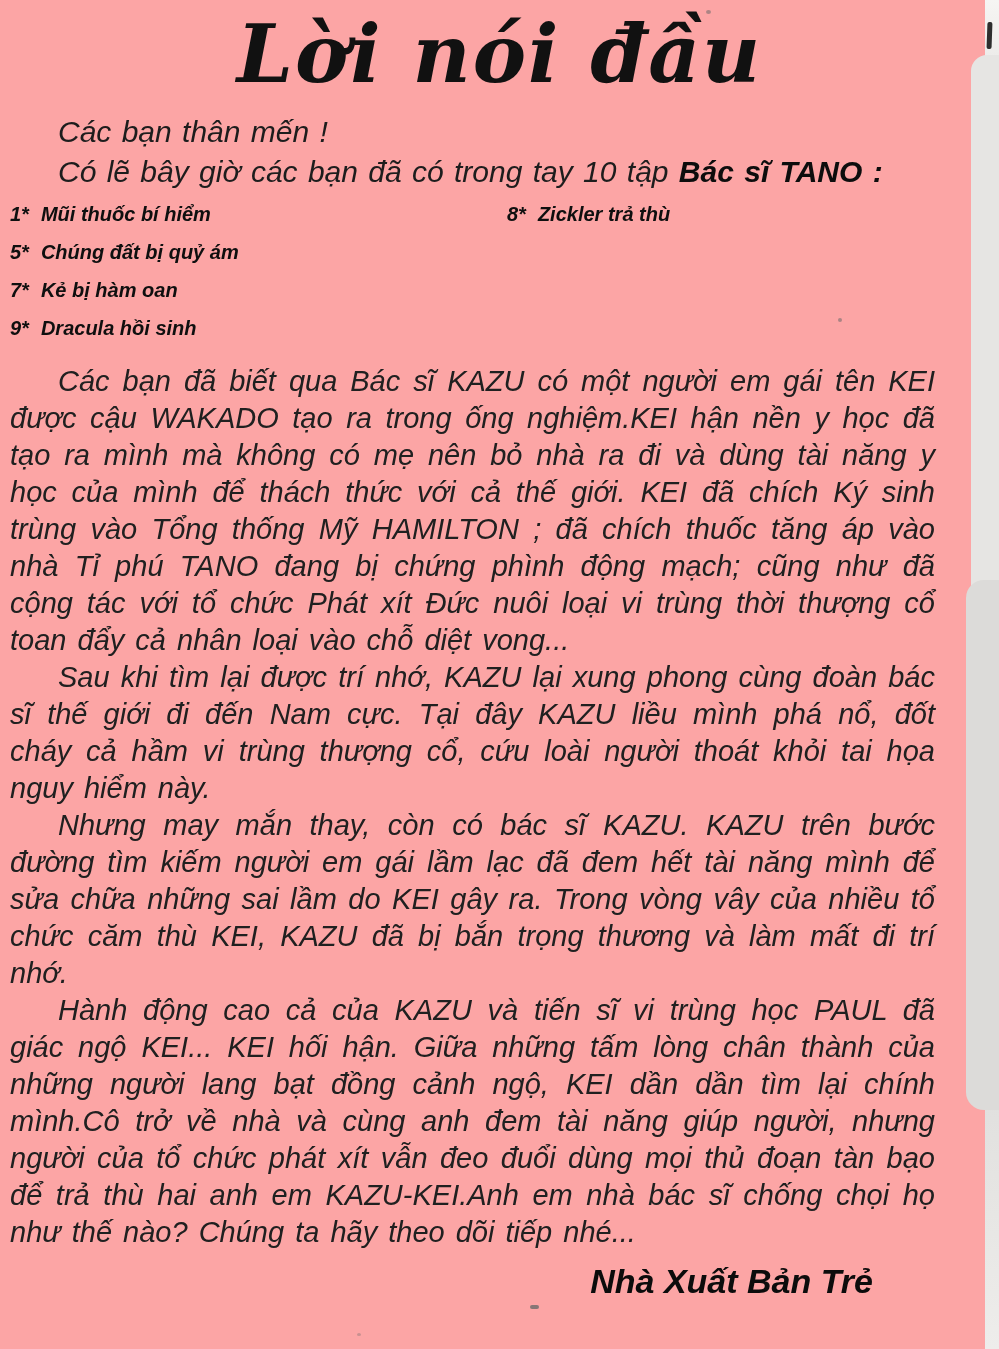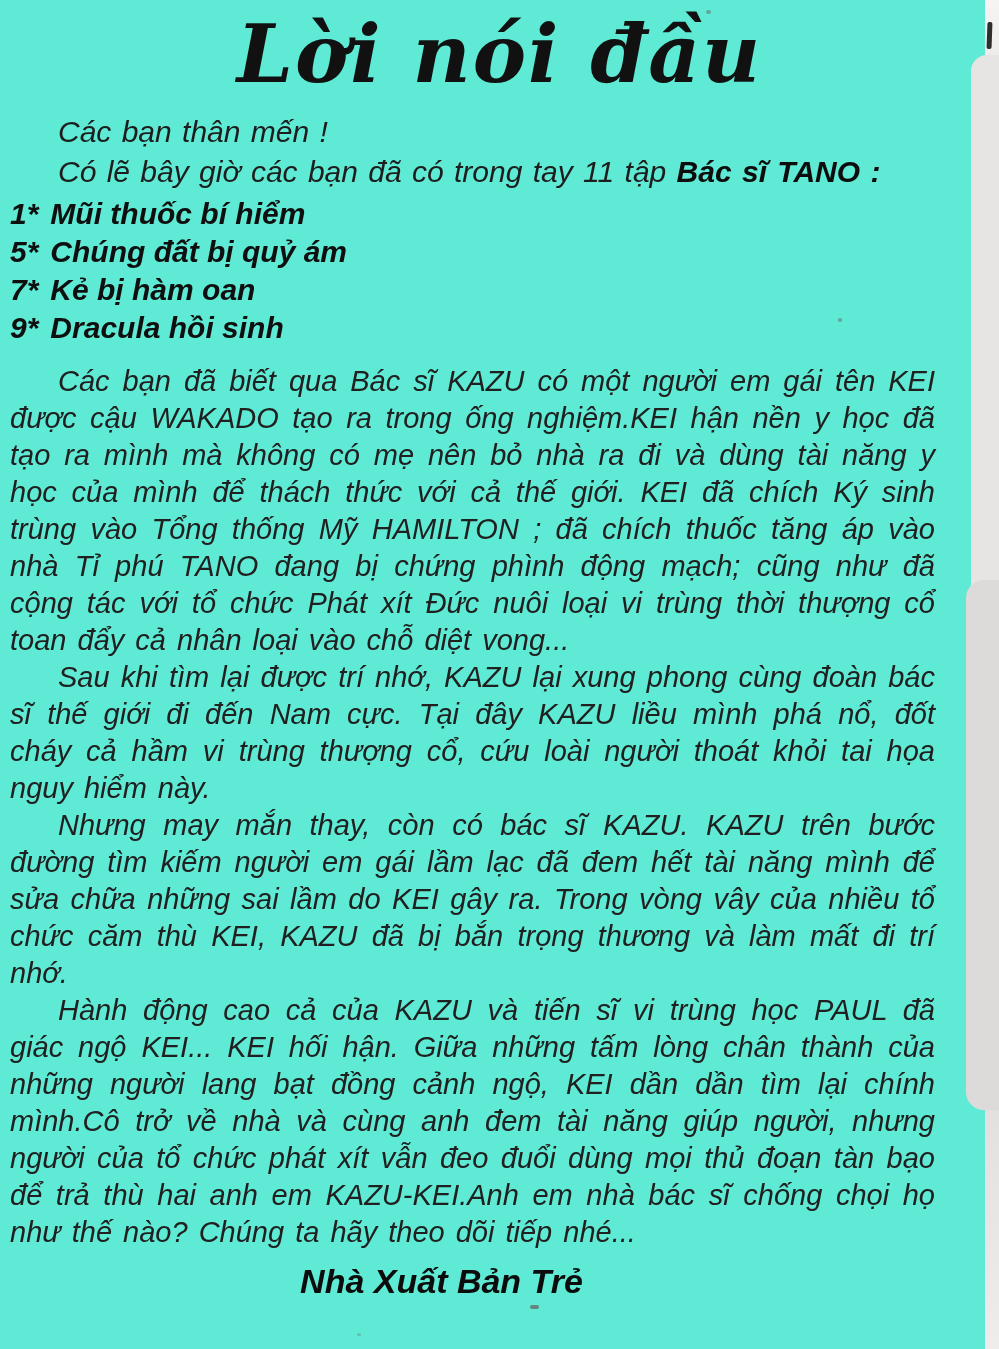--- a/index.html
+++ b/index.html
@@ -5,21 +5,21 @@
   html, body { margin: 0; padding: 0; }
   body {
     width: 999px; height: 1349px;
     font-family: "Liberation Sans", sans-serif;
     background: #ffffff;
     overflow: hidden;
   }
   .page {
     position: relative;
     width: 999px; height: 1349px;
-    background: #5eead4;
+    background: #fca5a5;
     color: #1c1c1c;
     overflow: hidden;
   }
   
   .scan-strip {
     position: absolute; top: 0; right: 0; width: 14px; height: 100%;
     background: linear-gradient(180deg, #f6f5f3 0%, #e9e8e6 6%, #e4e3e1 30%,
       #dddcda 55%, #e0dfdd 80%, #eeedeb 100%);
   }
   .band-light {
@@ -58,37 +58,37 @@
   }
   .greeting { margin-top: 12px; }
   .intro strong { font-weight: 700; color: #0d0d0d; }
 
   .volumes { display: flex; margin-top: 3px; }
   .vol-col { width: 497px; }
   .vol-col.right { flex: 1; }
   .vol-item {
     height: 38px; line-height: 38px;
     font-style: italic; font-weight: 700;
-    font-size: 30px; color: #0f0f0f;
+    font-size: 20px; color: #0f0f0f;
     white-space: nowrap;
   }
   .vol-num { display: inline-block; margin-right: 12px; }
 
   .body { margin-top: 16px; }
   .body p {
     margin: 0; text-align: justify;
     font-style: italic;
     font-size: 29px; line-height: 37px;
     text-indent: 48px;
     color: #202020;
     word-spacing: 3px;
   }
   .signature {
     margin: 10px 62px 0 0;
-    text-align: center;
+    text-align: right;
     font-style: italic; font-weight: 700;
     font-size: 34px; line-height: 40px;
     color: #0c0c0c;
   }
 </style>
 </head>
 <body>
 
 <div class="page">
 
@@ -100,30 +100,31 @@
   <div class="speck s2"></div>
   <div class="speck s3"></div>
   <div class="speck s4"></div>
 
   <h1 class="title">Lời nói đầu</h1>
 
   <div class="content">
 
     <p class="line greeting">Các bạn thân mến !</p>
 
-    <p class="line intro"><span>Có lẽ bây giờ các bạn đã có trong tay 11 tập </span><strong>Bác sĩ TANO :</strong></p>
+    <p class="line intro"><span>Có lẽ bây giờ các bạn đã có trong tay 10 tập </span><strong>Bác sĩ TANO :</strong></p>
 
     <div class="volumes">
       <div class="vol-col left">
         <div class="vol-item"><span class="vol-num">1*</span><span>Mũi thuốc bí hiểm</span></div>
         <div class="vol-item"><span class="vol-num">5*</span><span>Chúng đất bị quỷ ám</span></div>
         <div class="vol-item"><span class="vol-num">7*</span><span>Kẻ bị hàm oan</span></div>
         <div class="vol-item"><span class="vol-num">9*</span><span>Dracula hồi sinh</span></div>
       </div>
       <div class="vol-col right">
+        <div class="vol-item"><span class="vol-num">8*</span><span>Zickler trả thù</span></div>
       </div>
     </div>
 
     <div class="body">
       <p>Các bạn đã biết qua Bác sĩ KAZU có một người em gái tên KEI được cậu WAKADO tạo ra trong ống nghiệm.KEI hận nền y học đã tạo ra mình mà không có mẹ nên bỏ nhà ra đi và dùng tài năng y học của mình để thách thức với cả thế giới. KEI đã chích Ký sinh trùng vào Tổng thống Mỹ HAMILTON ; đã chích thuốc tăng áp vào nhà Tỉ phú TANO đang bị chứng phình động mạch; cũng như đã cộng tác với tổ chức Phát xít Đức nuôi loại vi trùng thời thượng cổ toan đẩy cả nhân loại vào chỗ diệt vong...</p>
       <p>Sau khi tìm lại được trí nhớ, KAZU lại xung phong cùng đoàn bác sĩ thế giới đi đến Nam cực. Tại đây KAZU liều mình phá nổ, đốt cháy cả hầm vi trùng thượng cổ, cứu loài người thoát khỏi tai họa nguy hiểm này.</p>
       <p>Nhưng may mắn thay, còn có bác sĩ KAZU. KAZU trên bước đường tìm kiếm người em gái lầm lạc đã đem hết tài năng mình để sửa chữa những sai lầm do KEI gây ra. Trong vòng vây của nhiều tổ chức căm thù KEI, KAZU đã bị bắn trọng thương và làm mất đi trí nhớ.</p>
       <p>Hành động cao cả của KAZU và tiến sĩ vi trùng học PAUL đã giác ngộ KEI... KEI hối hận. Giữa những tấm lòng chân thành của những người lang bạt đồng cảnh ngộ, KEI dần dần tìm lại chính mình.Cô trở về nhà và cùng anh đem tài năng giúp người, nhưng người của tổ chức phát xít vẫn đeo đuổi dùng mọi thủ đoạn tàn bạo để trả thù hai anh em KAZU-KEI.Anh em nhà bác sĩ chống chọi họ như thế nào? Chúng ta hãy theo dõi tiếp nhé...</p>
     </div>
 

